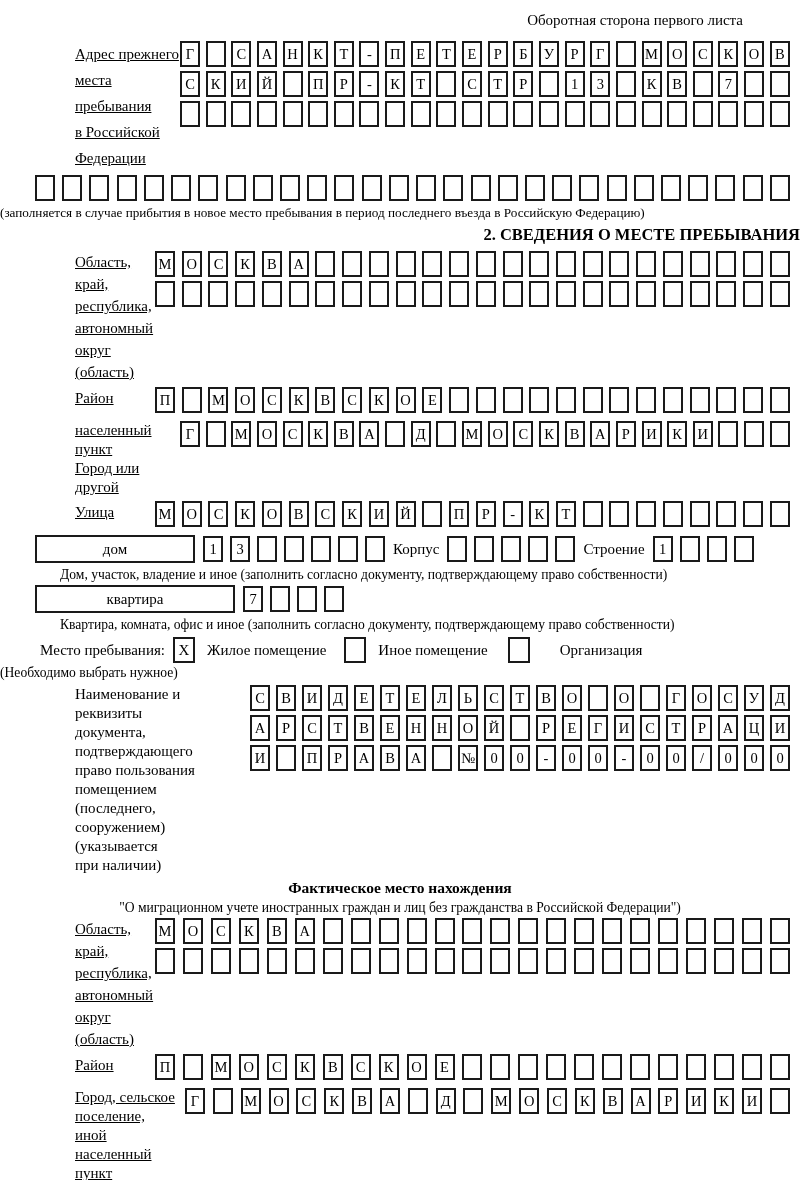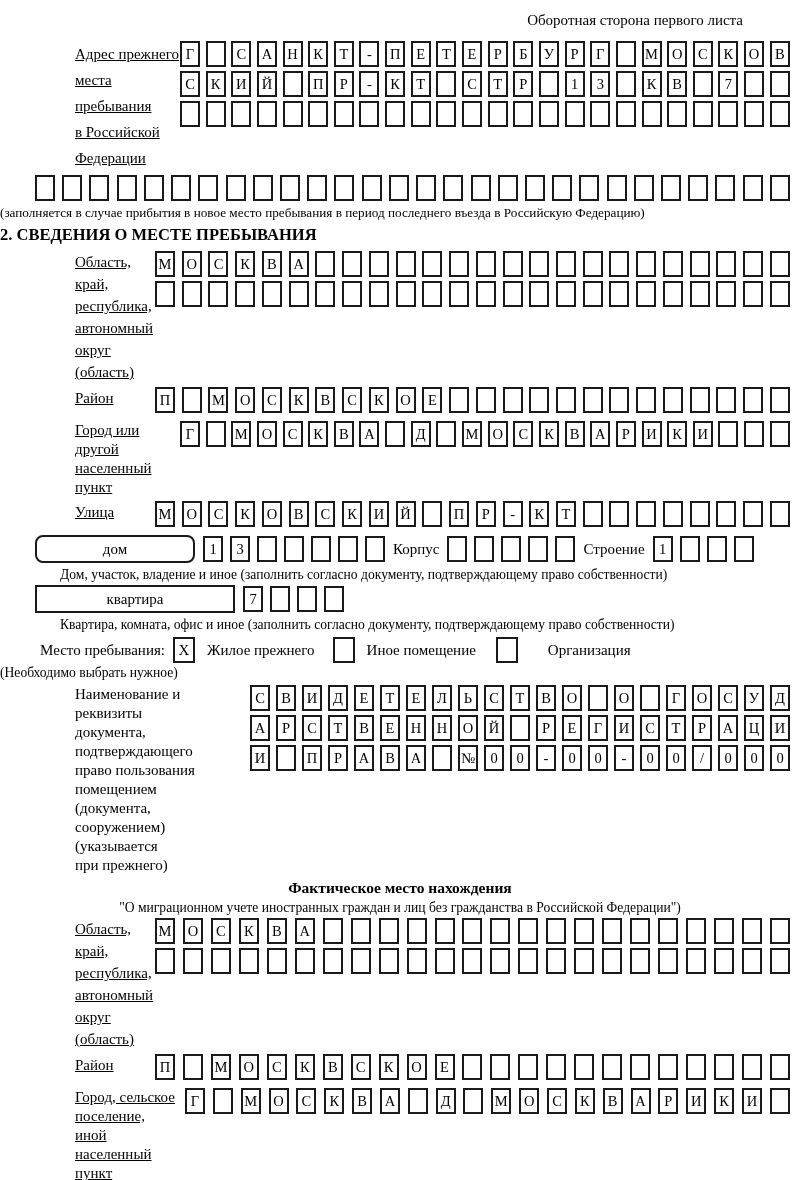--- a/index.html
+++ b/index.html
@@ -27,25 +27,25 @@
   .flabel { padding-left: 75px; font-size: 15px; line-height: 22px; text-decoration: underline; }
   .flabel.lh19 { line-height: 19px; }
   .flabel.lh26 { line-height: 26px; }
   .fright { margin-left: auto; margin-right: 10px; }
 
   .block1 { margin-top: 12px; }
   .fullrow { margin-left: 35px; margin-top: 0; }
 
   .note { text-align: left; font-size: 13.2px; line-height: 16px; }
   .note-left { font-size: 13.6px; line-height: 16px; padding-left: 60px; margin-bottom: 2px; }
-  .sec-title { text-align: left; font-weight: bold; font-size: 16.5px; margin: 4px 0 6px 0; }
+  .sec-title { text-align: right; font-weight: bold; font-size: 16.5px; margin: 4px 0 6px 0; }
 
   .inline-row { display: flex; align-items: center; margin-left: 35px; margin-bottom: 4px; }
   .widebox { height: 28px; border: 2px solid #1a1a1a; display: flex; align-items: center; justify-content: center; font-size: 15px; }
-  .dom-box { width: 160px; border-radius: 8px; } .kv-box { width: 200px; }
+  .dom-box { width: 160px; } .kv-box { width: 200px; }
   .inline-cells { display: flex; gap: 7px; }
   .inl-label { margin: 0 8px; font-size: 15px; }
   .gap8 { margin-left: 8px; }
 
   .mesto { display: flex; align-items: center; margin-left: 40px; margin-top: 4px; }
   .checkbox {
     width: 22px; height: 26px; border: 2px solid #1a1a1a;
     display: flex; align-items: center; justify-content: center; font-size: 15px;
   }
   .mesto .opt-label { margin-left: 12px; }
@@ -279,22 +279,22 @@
           <span class="cell"></span>
           <span class="cell"></span>
           <span class="cell"></span>
           <span class="cell"></span>
         </div>
       </div>
   </div>
 
   <div class="frow">
     <div class="flabel lh19">
+        <div class="tline">населенный пункт</div>
         <div class="tline">Город или другой</div>
-        <div class="tline">населенный пункт</div>
       </div>
     <div class="fright">
         <div class="cells w610">
           <span class="cell">Г</span>
           <span class="cell"></span>
           <span class="cell">М</span>
           <span class="cell">О</span>
           <span class="cell">С</span>
           <span class="cell">К</span>
           <span class="cell">В</span>
@@ -387,36 +387,36 @@
         <span class="cell"></span>
         <span class="cell"></span>
         <span class="cell"></span>
       </div>
   </div>
   <div class="note-left">Квартира, комната, офис и иное (заполнить согласно документу, подтверждающему право собственности)</div>
 
   <div class="mesto">
     <span>Место пребывания:</span>
     <span class="checkbox cb1">X</span>
-    <span class="opt-label">Жилое прежнего</span>
+    <span class="opt-label">Жилое помещение</span>
     <span class="checkbox cb2"></span>
     <span class="opt-label">Иное помещение</span>
     <span class="checkbox cb3"></span>
     <span class="opt-label org">Организация</span>
   </div>
   <div class="vybor">(Необходимо выбрать нужное)</div>
 
   <div class="frow doc-block">
     <div class="doc-label">
         <div class="tline">Наименование и реквизиты</div>
         <div class="tline">документа, подтверждающего</div>
         <div class="tline">право пользования</div>
-        <div class="tline">помещением (документа,</div>
+        <div class="tline">помещением (последнего,</div>
         <div class="tline">сооружением) (указывается</div>
-        <div class="tline">при прежнего)</div>
+        <div class="tline">при наличии)</div>
       </div>
     <div class="fright w540">
       <div class="cells w540">
           <span class="cell">С</span>
           <span class="cell">В</span>
           <span class="cell">И</span>
           <span class="cell">Д</span>
           <span class="cell">Е</span>
           <span class="cell">Т</span>
           <span class="cell">Е</span>

